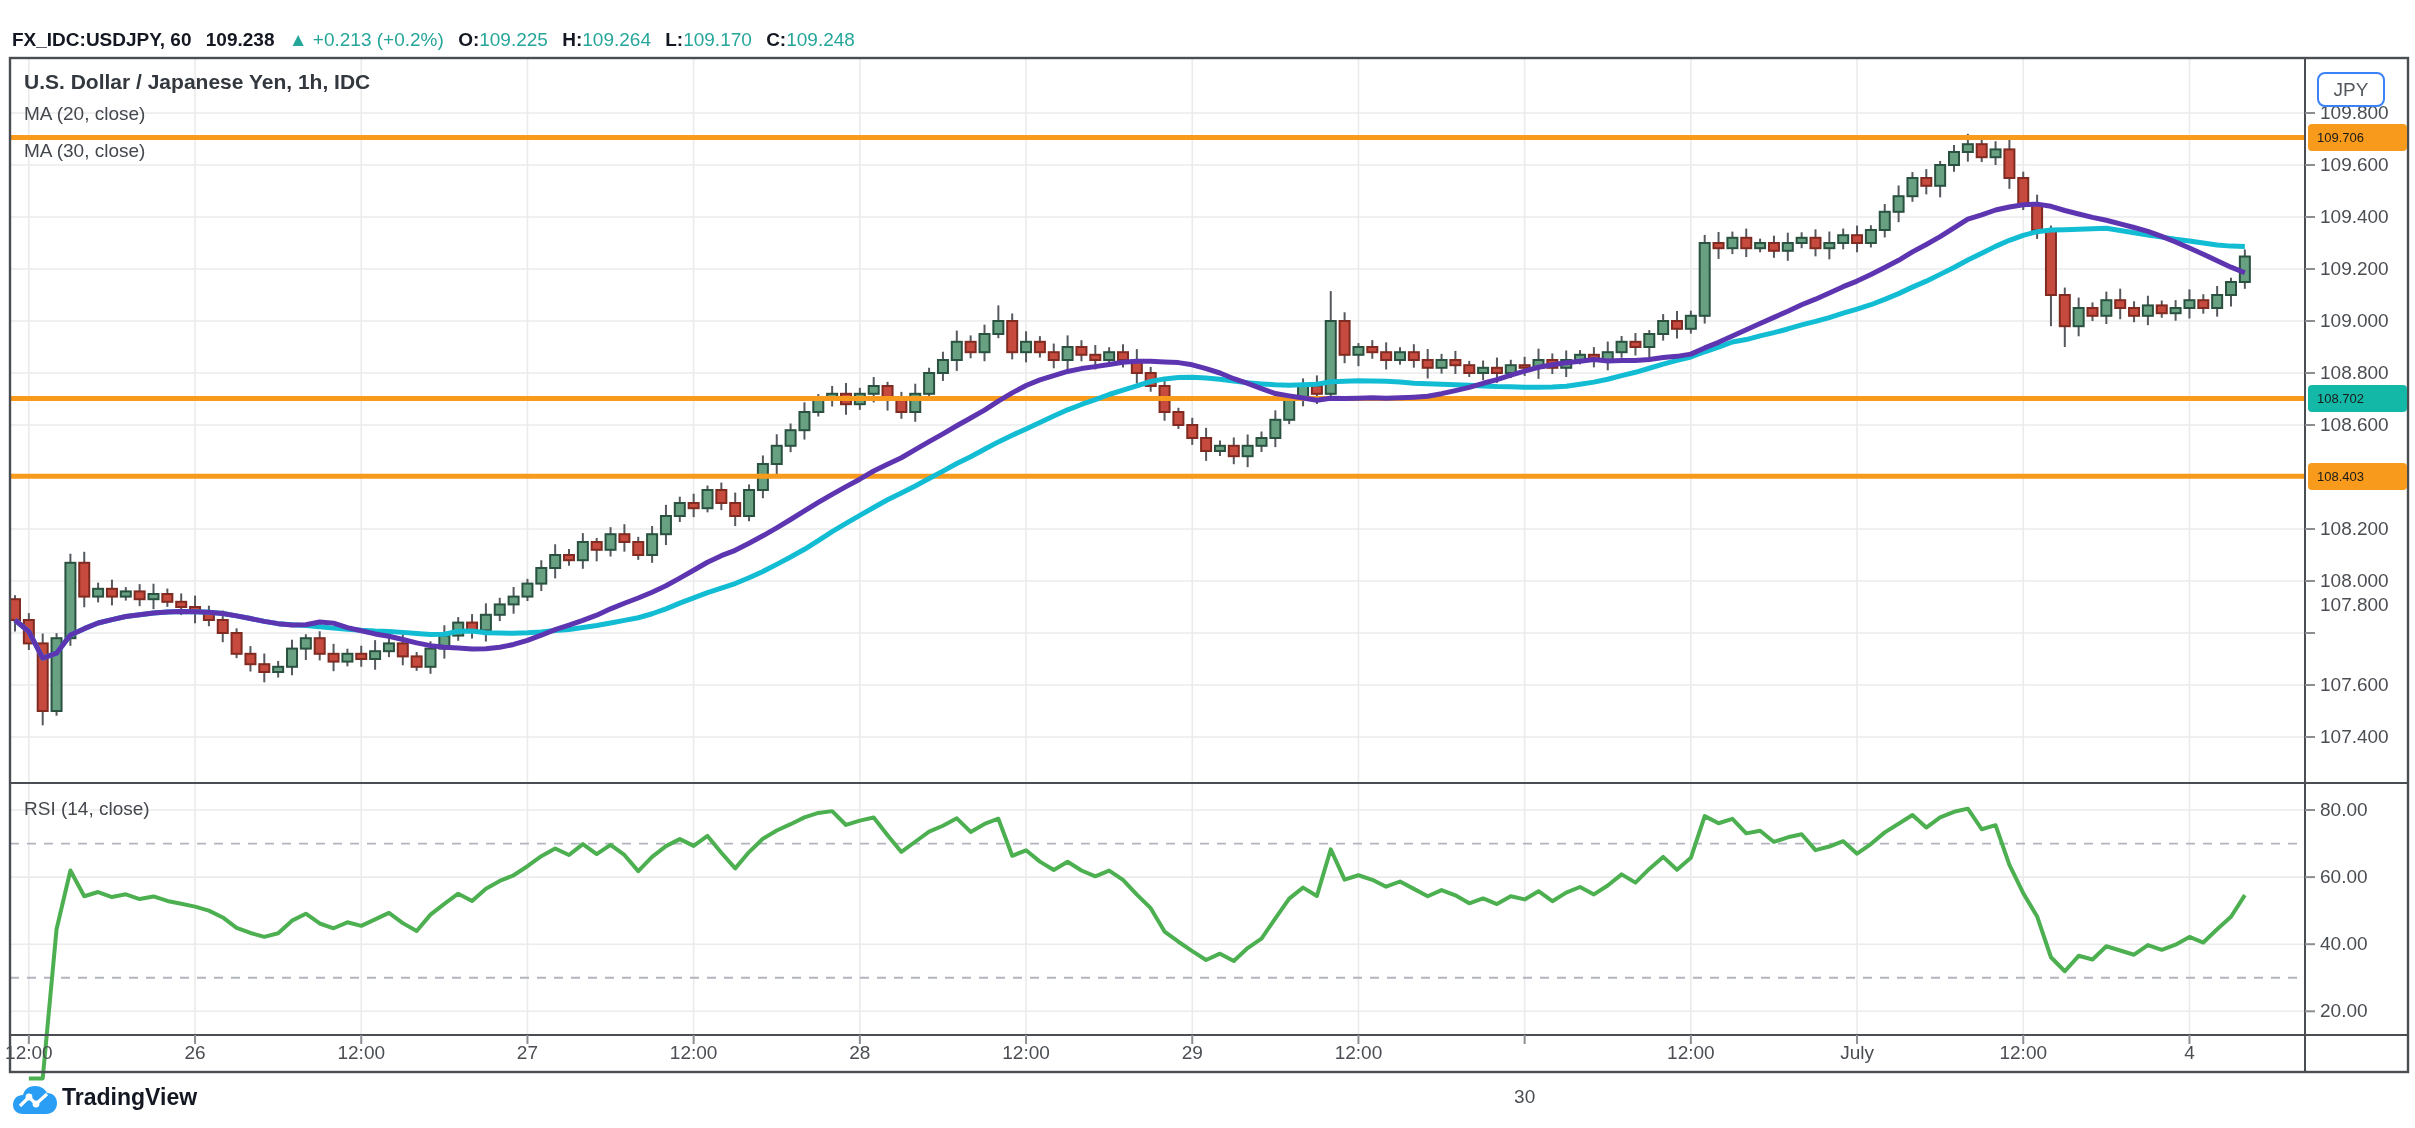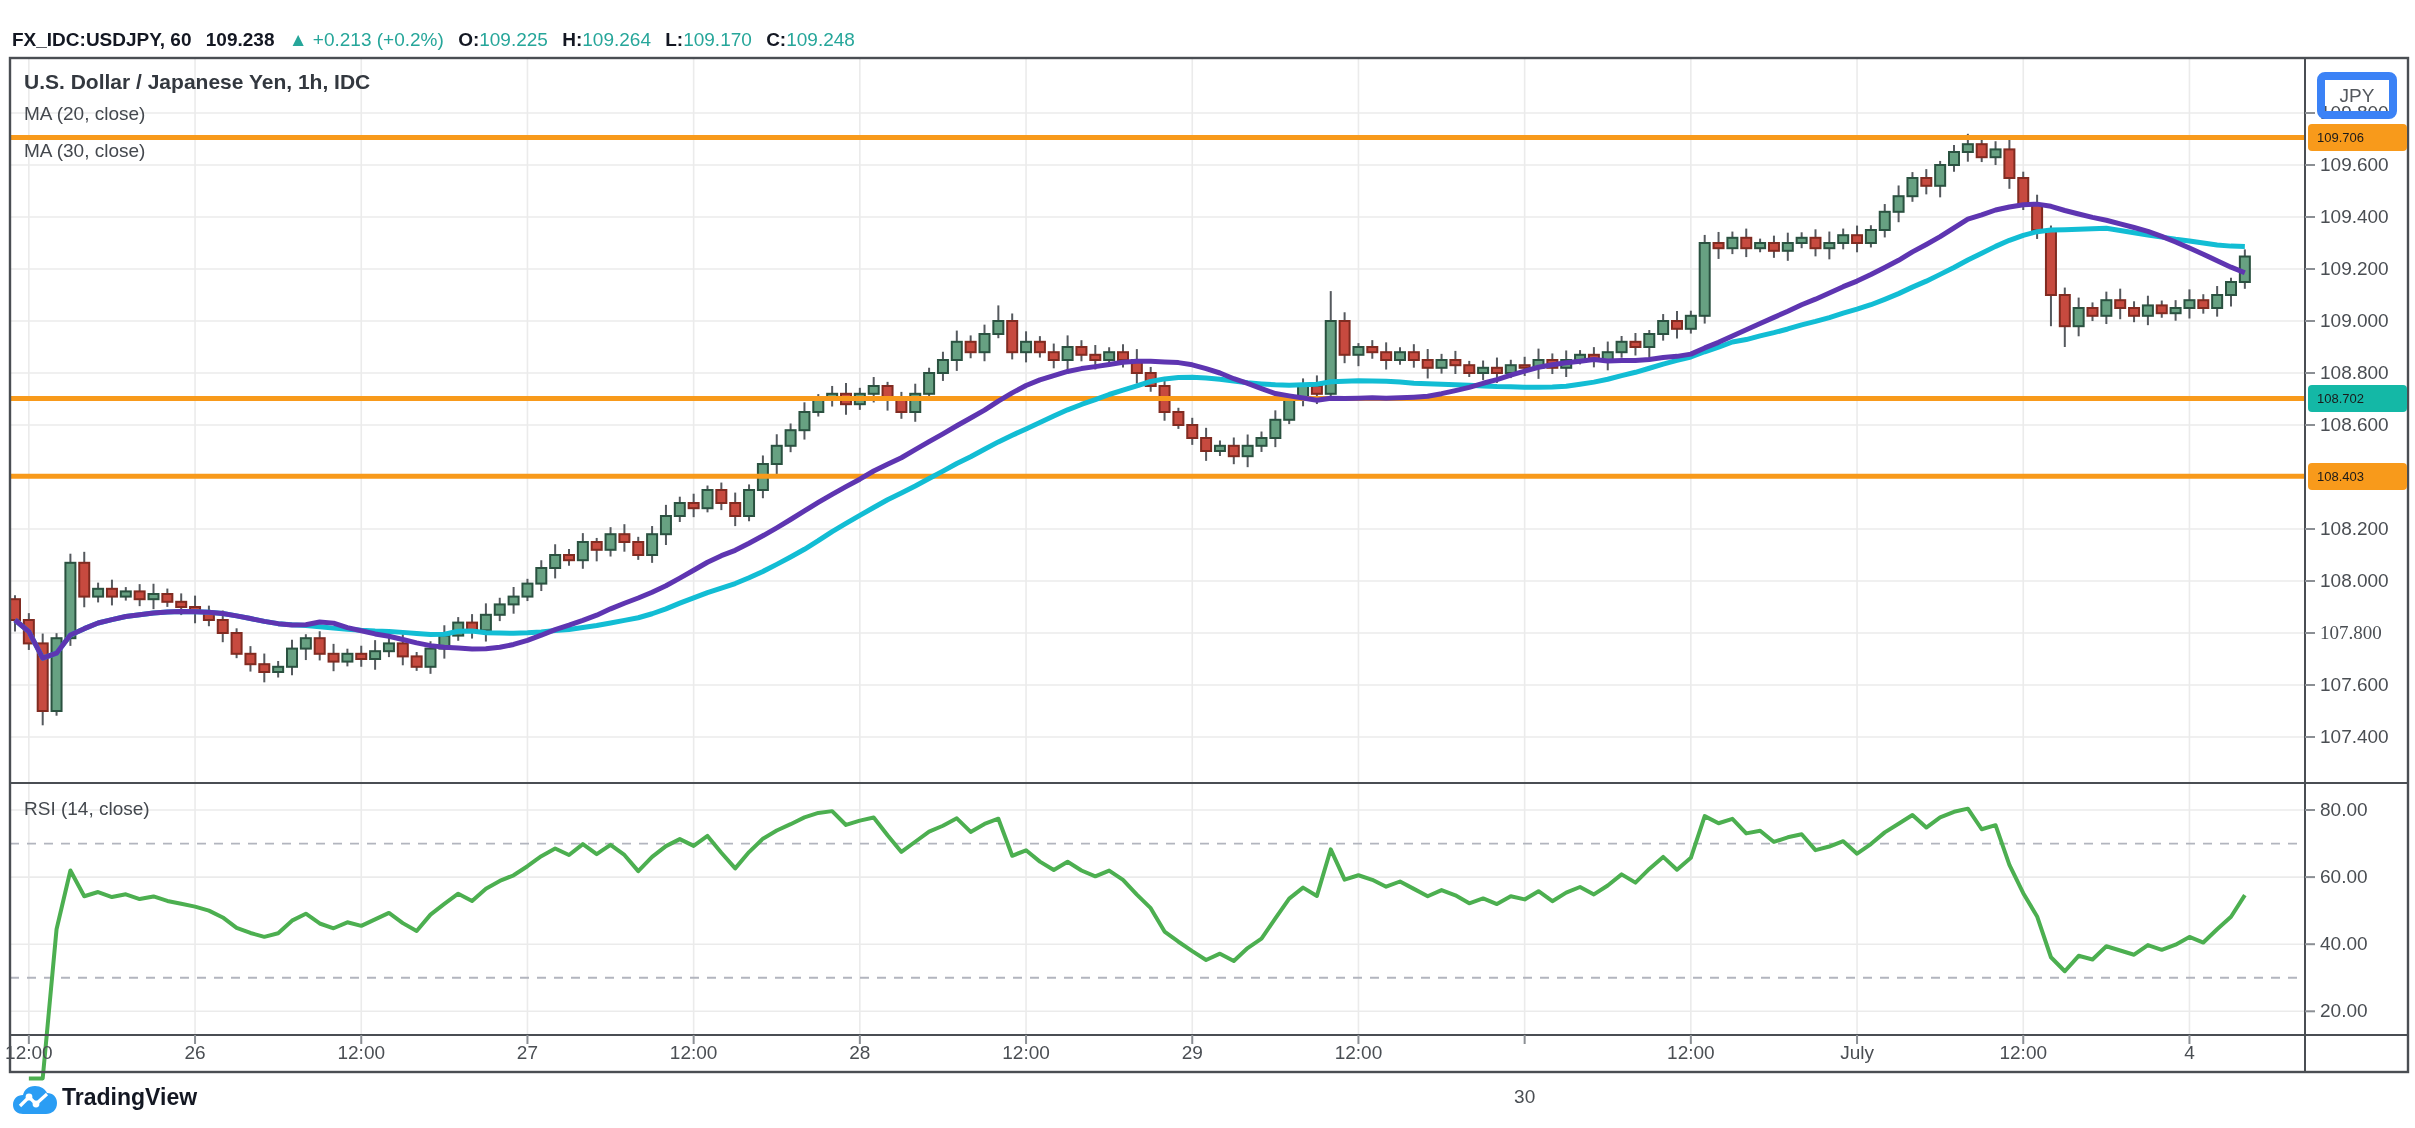--- a/index.html
+++ b/index.html
@@ -17,21 +17,21 @@
   .ma-label{left:24px;font-size:19px;color:#44484e;z-index:6;}
   .rsi-label{left:24px;top:798px;font-size:19px;color:#44484e;z-index:6;}
   
   .tick-label{position:absolute;left:2320px;width:90px;font-size:19px;color:#4a4e53;
               height:22px;line-height:22px;z-index:4;}
   .time-label{position:absolute;top:1042px;width:80px;margin-left:-40px;text-align:center;
               font-size:19px;color:#4a4e53;z-index:4;}
   .badge{position:absolute;left:2308px;width:99px;height:27px;border-radius:4px;
          font-size:13px;line-height:27px;padding-left:9px;box-sizing:border-box;
          color:#1b1b1b;z-index:5;}
-  .jpy-badge{left:2317px;top:72px;width:64px;height:31px;border:8px solid #3b82f6;
+  .jpy-badge{left:2317px;top:72px;width:64px;height:31px;border:2px solid #3b82f6;
              border-radius:8px;color:#54585e;font-size:19px;text-align:center;
              line-height:31px;z-index:5;}
   .footer-brand{left:62px;top:1084px;font-size:23px;font-weight:bold;color:#131722;}
   svg{position:absolute;left:0;top:0;}
 </style>
 </head>
 <body>
 
 <div class="page">
 
@@ -455,21 +455,21 @@
   <div id="price-labels">
       <div class="tick-label" style="top: 102px;">109.800</div>
       <div class="tick-label" style="top: 154px;">109.600</div>
       <div class="tick-label" style="top: 206px;">109.400</div>
       <div class="tick-label" style="top: 258px;">109.200</div>
       <div class="tick-label" style="top: 310px;">109.000</div>
       <div class="tick-label" style="top: 362px;">108.800</div>
       <div class="tick-label" style="top: 414px;">108.600</div>
       <div class="tick-label" style="top: 518px;">108.200</div>
       <div class="tick-label" style="top: 570px;">108.000</div>
-      <div class="tick-label" style="top: 622px; font-family: Liberation Serif, serif;">107.800</div>
+      <div class="tick-label" style="top: 594px;">107.800</div>
       <div class="tick-label" style="top: 674px;">107.600</div>
       <div class="tick-label" style="top: 726px;">107.400</div>
     </div>
   <div id="hline-badges">
       <div class="badge" style="top: 124.44px; background: rgb(248, 154, 27);">109.706</div>
       <div class="badge" style="top: 385.48px; background: #14b8a6;">108.702</div>
       <div class="badge" style="top: 463.22px; background: rgb(248, 154, 27);">108.403</div>
     </div>
 
   <div id="rsi-labels">

